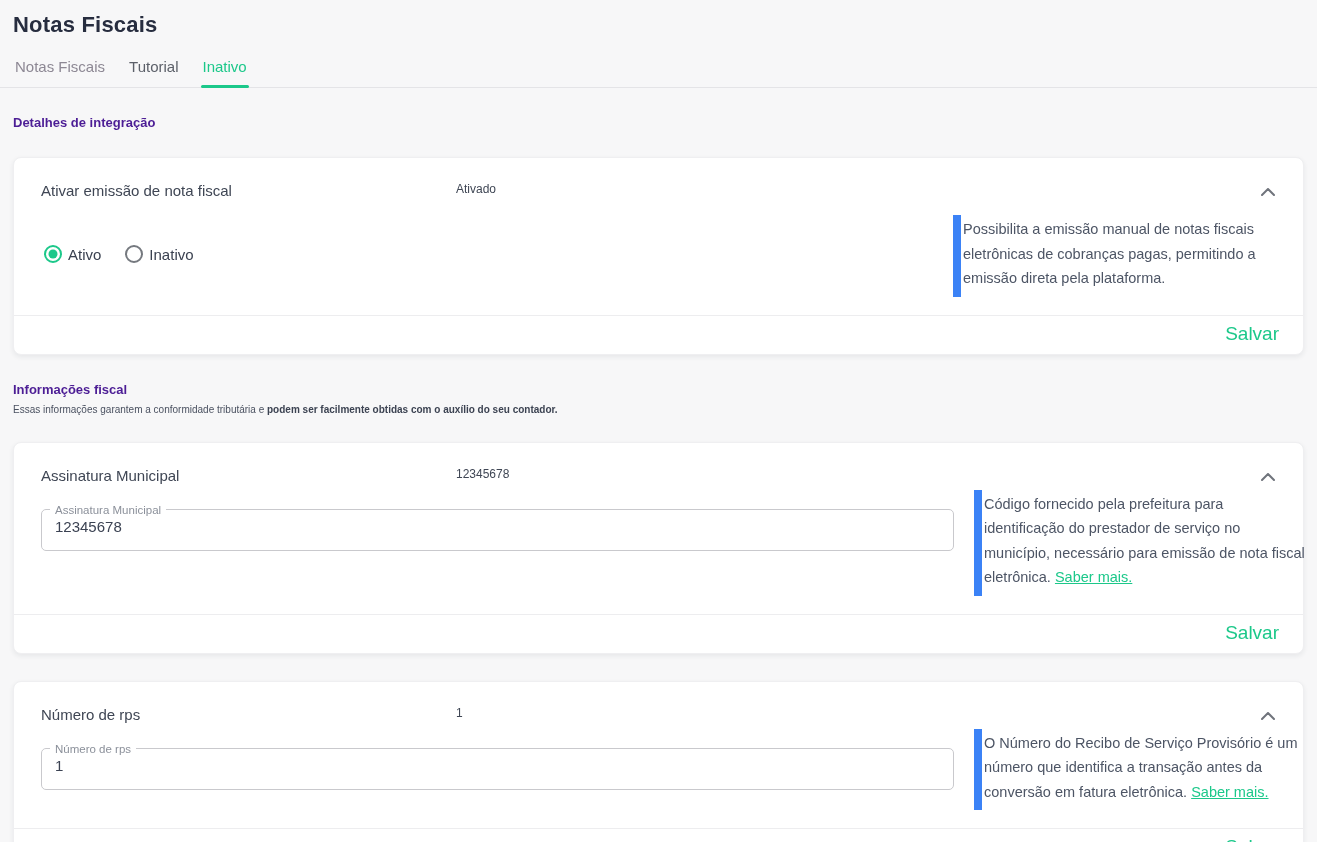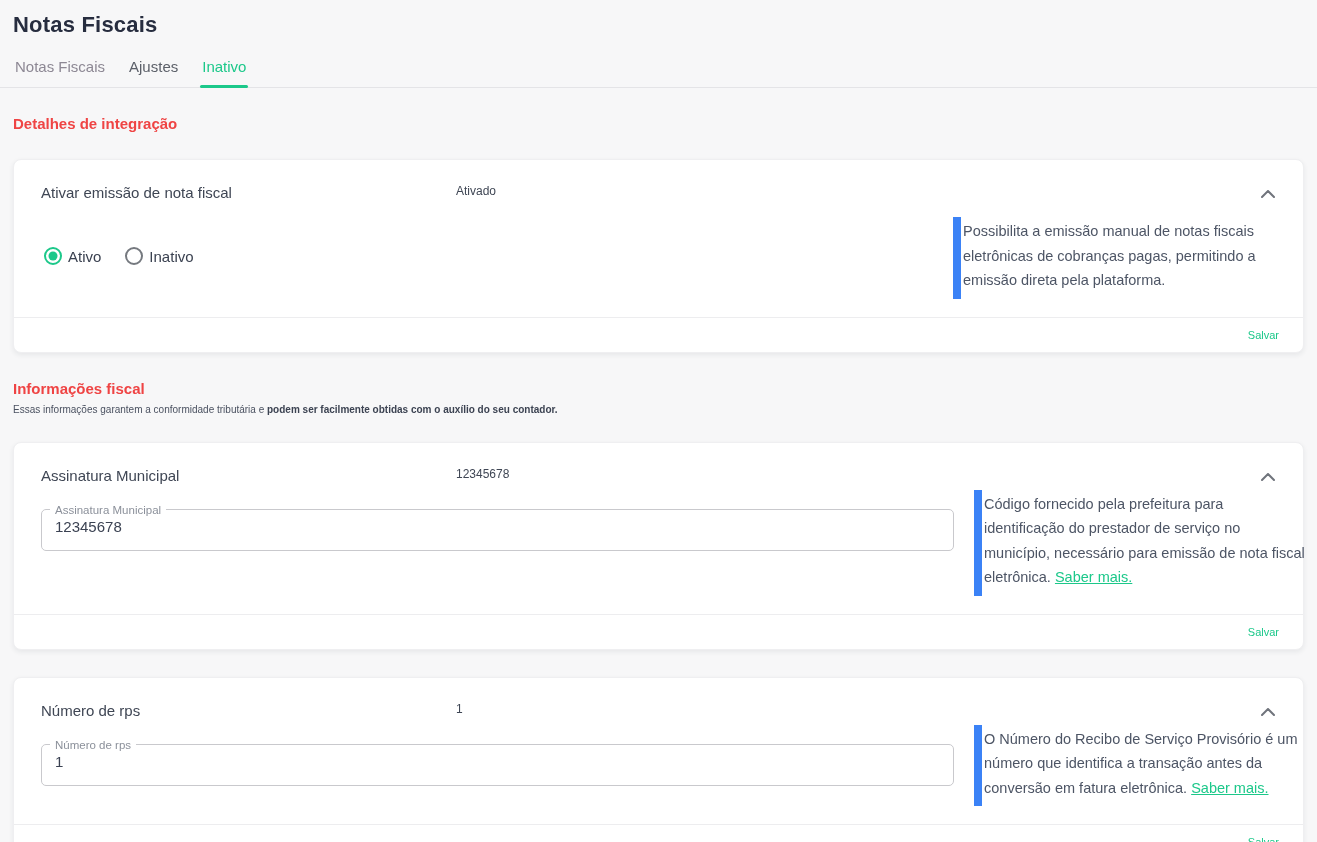--- a/index.html
+++ b/index.html
@@ -15,21 +15,21 @@
   .tab-bar { display: flex; gap: 20px; margin-top: 16px; padding: 0 13px; border-bottom: 1px solid #e4e4e7; }
   .tab { font-size: 15px; padding: 4px 2px 12px 2px; cursor: pointer; color: #8d8894; position: relative; }
   .tab.tone-dark { color: #5c6069; }
   .tab.active { color: #1cc88a; }
   .tab.active::after {
     content: ""; position: absolute; left: 0; right: 0; bottom: -1px;
     height: 3px; border-radius: 3px; background: #1cc88a;
   }
   
   .content { padding: 0 13px; }
-  .section-heading { font-size: 15px; font-weight: bold; color: #ef4444; margin-top: 27px; }
+  .section-heading { font-size: 13px; font-weight: bold; color: #4c1d95; margin-top: 27px; }
   .section-sub { font-size: 10px; color: #4a5160; margin-top: 7px; }
   .section-sub b { color: #3c4352; }
   
   .card {
     background: #fff; border-radius: 8px; margin-top: 27px;
     border: 1px solid #efeff1;
     box-shadow: 0 2px 5px rgba(40,45,60,.08);
     display: flex; flex-direction: column;
   }
   .card-header { display: flex; align-items: flex-start; padding: 24px 26px 0 27px; }
@@ -42,21 +42,21 @@
     width: 333px; flex: none;
     border-left: 8px solid #3b82f6;
     padding: 2px 0 6px 2px;
     font-size: 14.5px; line-height: 24.5px; color: #4d5565;
   }
   .green-link { color: #1cc88a; text-decoration: underline; cursor: pointer; text-align: center; }
   .card-footer {
     border-top: 1px solid #ededef; margin-top: auto;
     padding: 7px 24px 9px 24px; text-align: right;
   }
-  .save-link { font-size: 11px; color: #1cc88a; text-decoration: none; cursor: pointer; }
+  .save-link { font-size: 19px; color: #1cc88a; text-decoration: none; cursor: pointer; }
   
   .radio-row { display: flex; align-items: center; gap: 24px; margin-top: 44px; margin-left: 3px; }
   .radio-option { display: flex; align-items: center; gap: 6px; cursor: pointer; }
   .radio-circle {
     width: 18px; height: 18px; border-radius: 50%;
     border: 2px solid #75797f; position: relative; flex: none; background: #fff;
   }
   .radio-circle.checked { border-color: #1cc88a; }
   .radio-circle.checked::after {
     content: ""; position: absolute; left: 50%; top: 50%;
@@ -85,21 +85,21 @@
 </style>
 </head>
 <body>
 
 <header class="page-header">
   <h1 class="page-title">Notas Fiscais</h1>
 </header>
 
 <nav class="tab-bar">
   <div class="tab">Notas Fiscais</div>
-  <div class="tab tone-dark">Ajustes</div>
+  <div class="tab tone-dark">Tutorial</div>
   <div class="tab active">Inativo</div>
 </nav>
 
 <main class="content">
 
   <h2 class="section-heading">Detalhes de integração</h2>
 
   <section class="card card-emission">
     <div class="card-header">
       <span class="card-label">Ativar emissão de nota fiscal</span>

